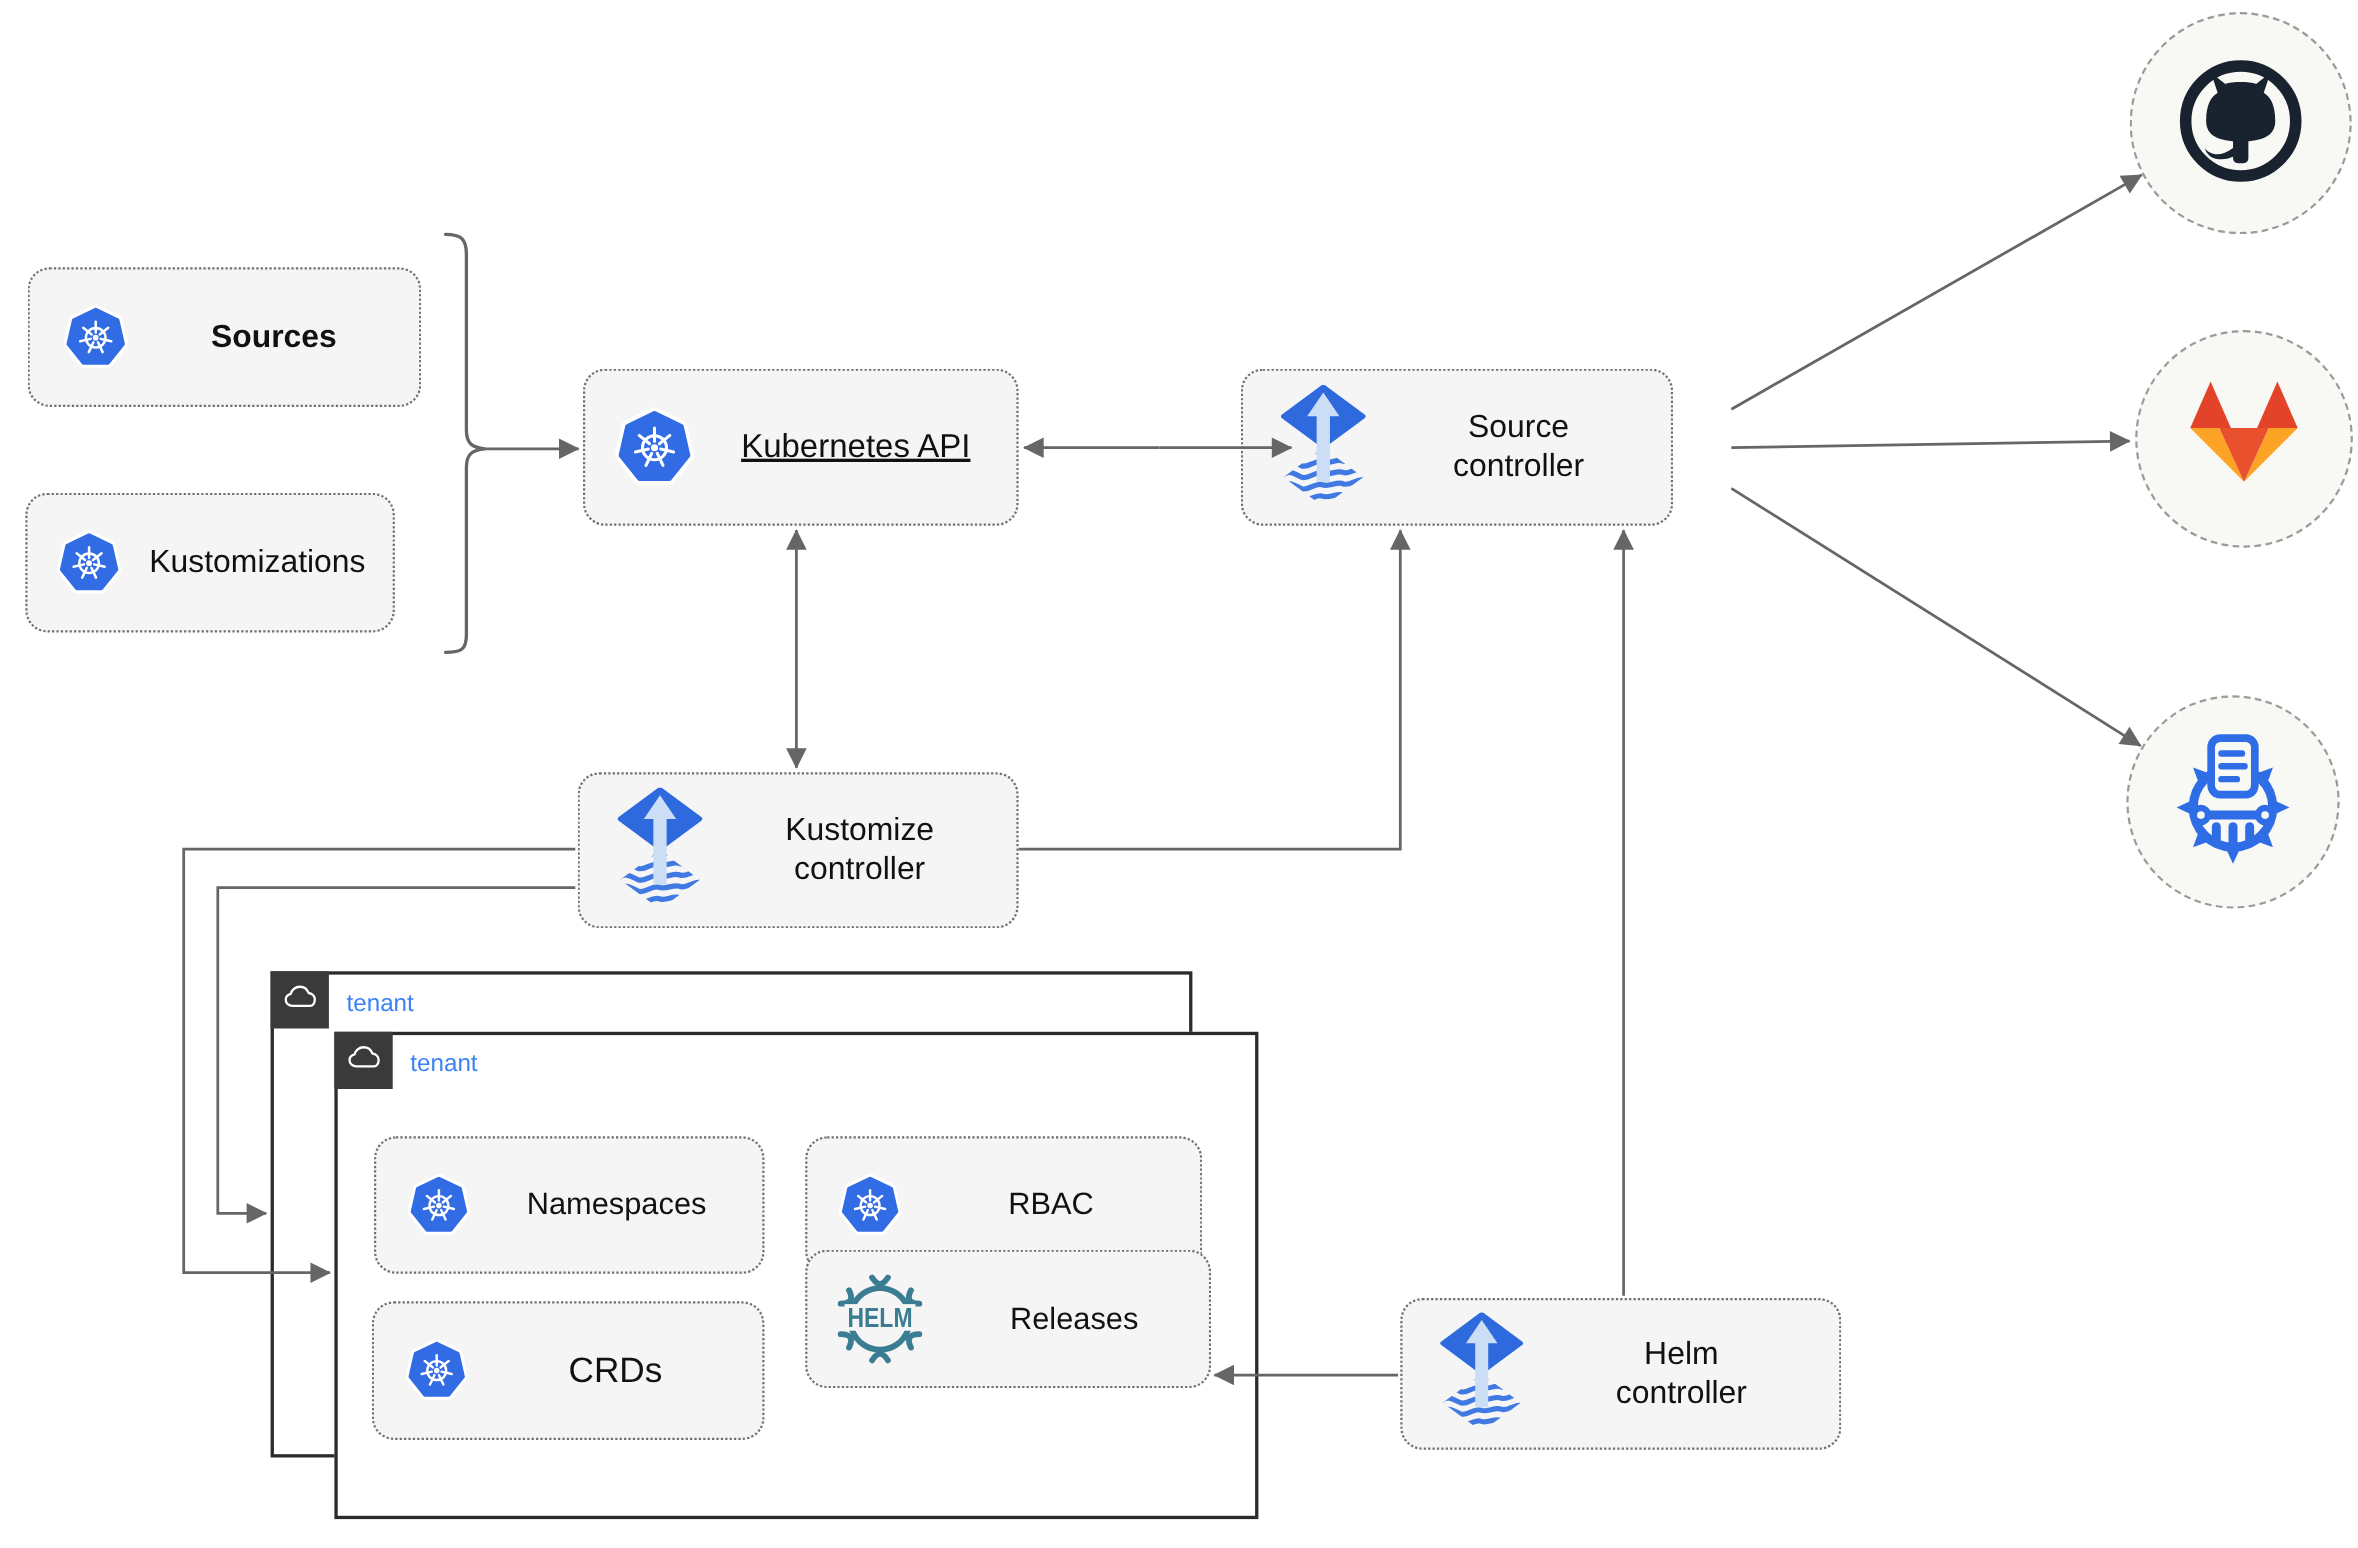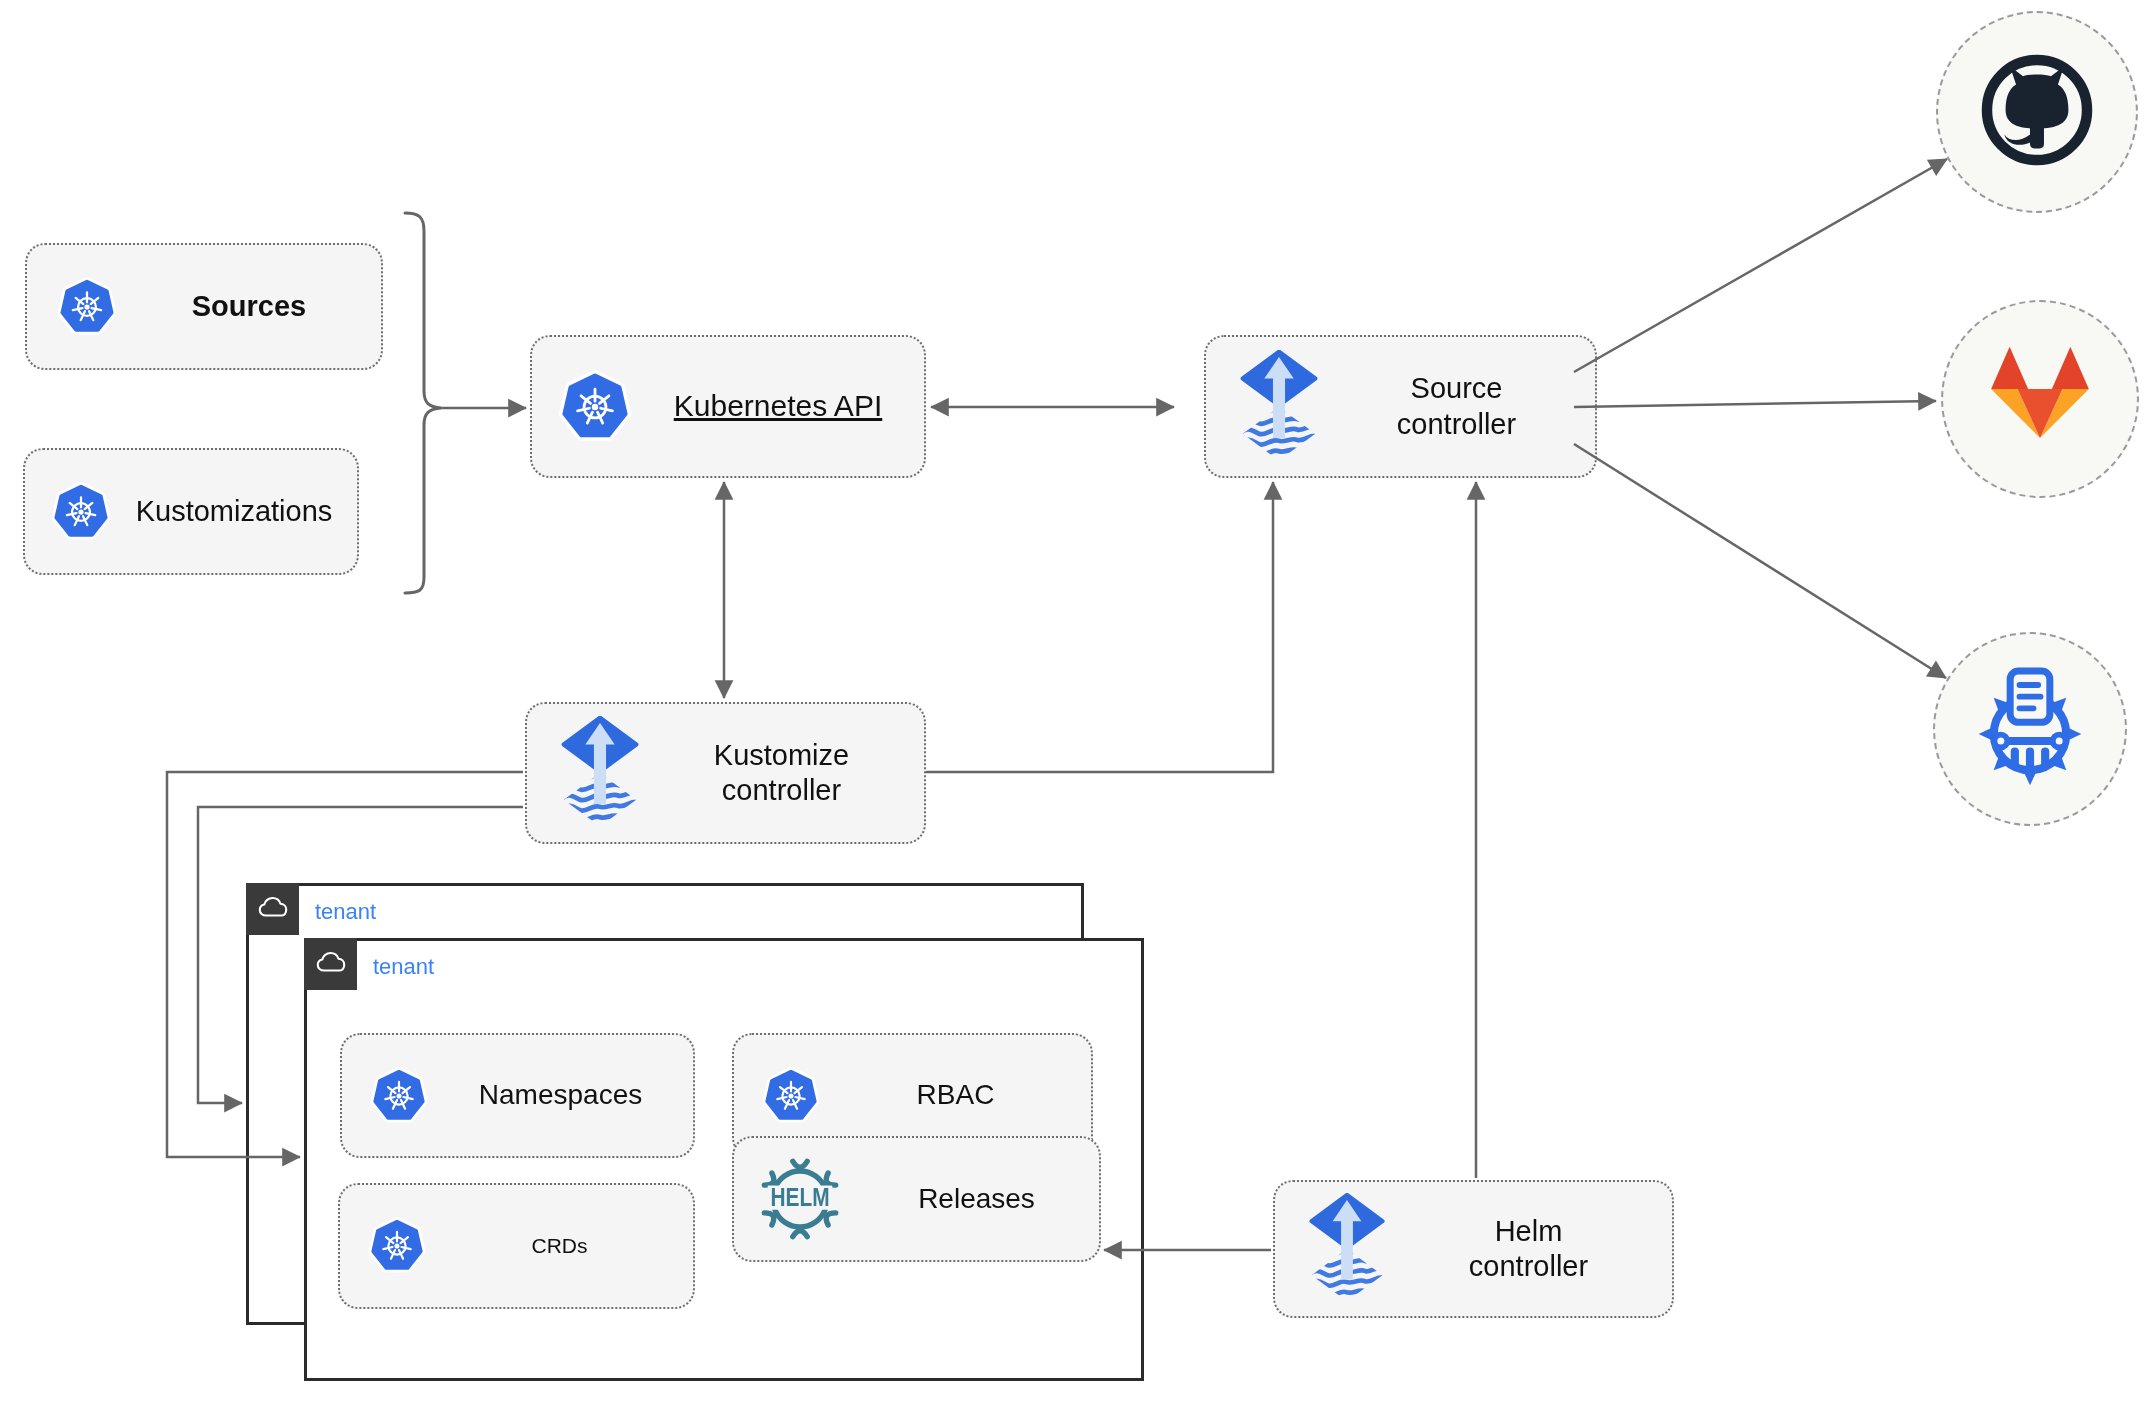--- a/index.html
+++ b/index.html
@@ -176,21 +176,21 @@
 
   <div class="node" style="left:530px;top:335px;width:396px;height:143px;">
     <span class="node-icon" style="margin-left:26px;">
       <svg width="74" height="76">
           <use href="#ic-k8s"></use>
         </svg>
     </span>
     <div class="node-label" style="font-size:30px;text-decoration:underline;">Kubernetes API</div>
   </div>
 
-  <div class="node" style="left:1204px;top:335px;width:393px;height:143px;">
+  <div class="node" style="left:1128px;top:335px;width:393px;height:143px;">
     <span class="node-icon" style="margin-left:34px;">
       <svg width="78" height="114">
           <use href="#ic-flux"></use>
         </svg>
     </span>
     <div class="node-label">
       <span class="wrap2">Source controller</span>
     </div>
   </div>
 
@@ -233,21 +233,21 @@
     </span>
     <div class="node-label" style="font-size:28px;">RBAC</div>
   </div>
 
   <div class="node" style="left:338px;top:1183px;width:357px;height:126px;">
     <span class="node-icon" style="margin-left:28px;">
       <svg width="58" height="60">
           <use href="#ic-k8s"></use>
         </svg>
     </span>
-    <div class="node-label" style="font-size:21px;">CRDs</div>
+    <div class="node-label" style="font-size:32px;">CRDs</div>
   </div>
 
   <div class="node" style="left:732px;top:1136px;width:369px;height:126px;">
     <span class="node-icon" style="margin-left:12px;">
       <svg width="108" height="86">
           <use href="#ic-helm"></use>
         </svg>
     </span>
     <div class="node-label" style="font-size:28px;">Releases</div>
   </div>

